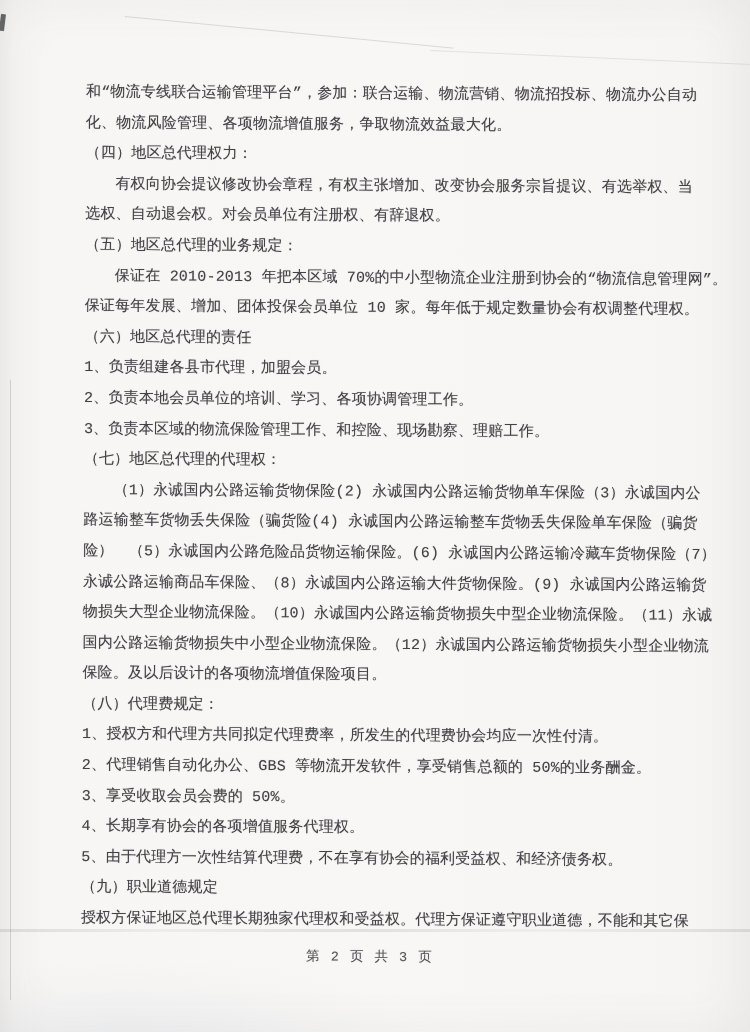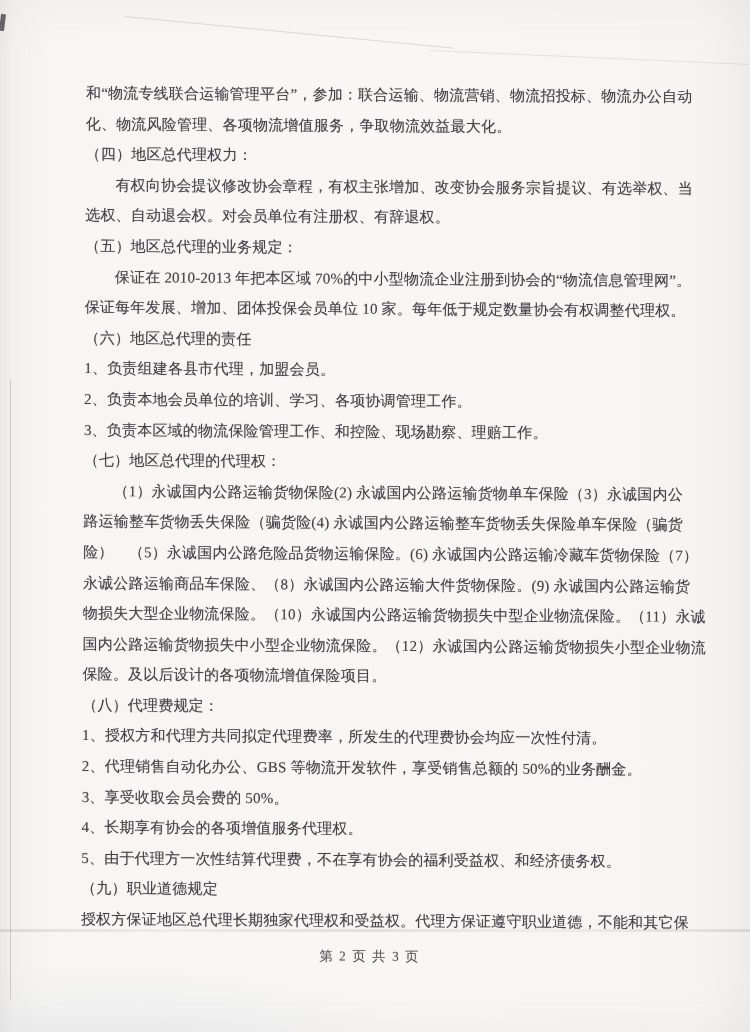--- a/index.html
+++ b/index.html
@@ -10,20 +10,21 @@
     font-family: "Liberation Serif", "DejaVu Serif", serif;
   }
   .paper {
     position: relative;
     width: 750px; height: 1032px;
     background:
       radial-gradient(ellipse 420px 120px at 18% 101%, rgba(196,203,222,0.18), rgba(196,203,222,0) 70%),
       linear-gradient(90deg, #efeeec 0px, #f5f4f2 14px, #f7f6f4 60px, #f8f7f5 50%, #f6f5f3 92%, #f2f1ef 100%),
       linear-gradient(180deg, #fbfbfa 0%, #f7f6f4 6%, #f5f4f2 55%, #f7f7f6 100%);
     box-shadow: inset 0 0 50px rgba(110,105,100,0.07);
+    font-family: Liberation Mono, monospace;
   }
   .text-skew {
     position: absolute;
     left: 0; top: 0; width: 750px; height: 1032px;
     transform: rotate(0.35deg);
     transform-origin: 90px 90px;
   }
   .doc-body {
     position: absolute;
     left: 86px; top: 78px;

